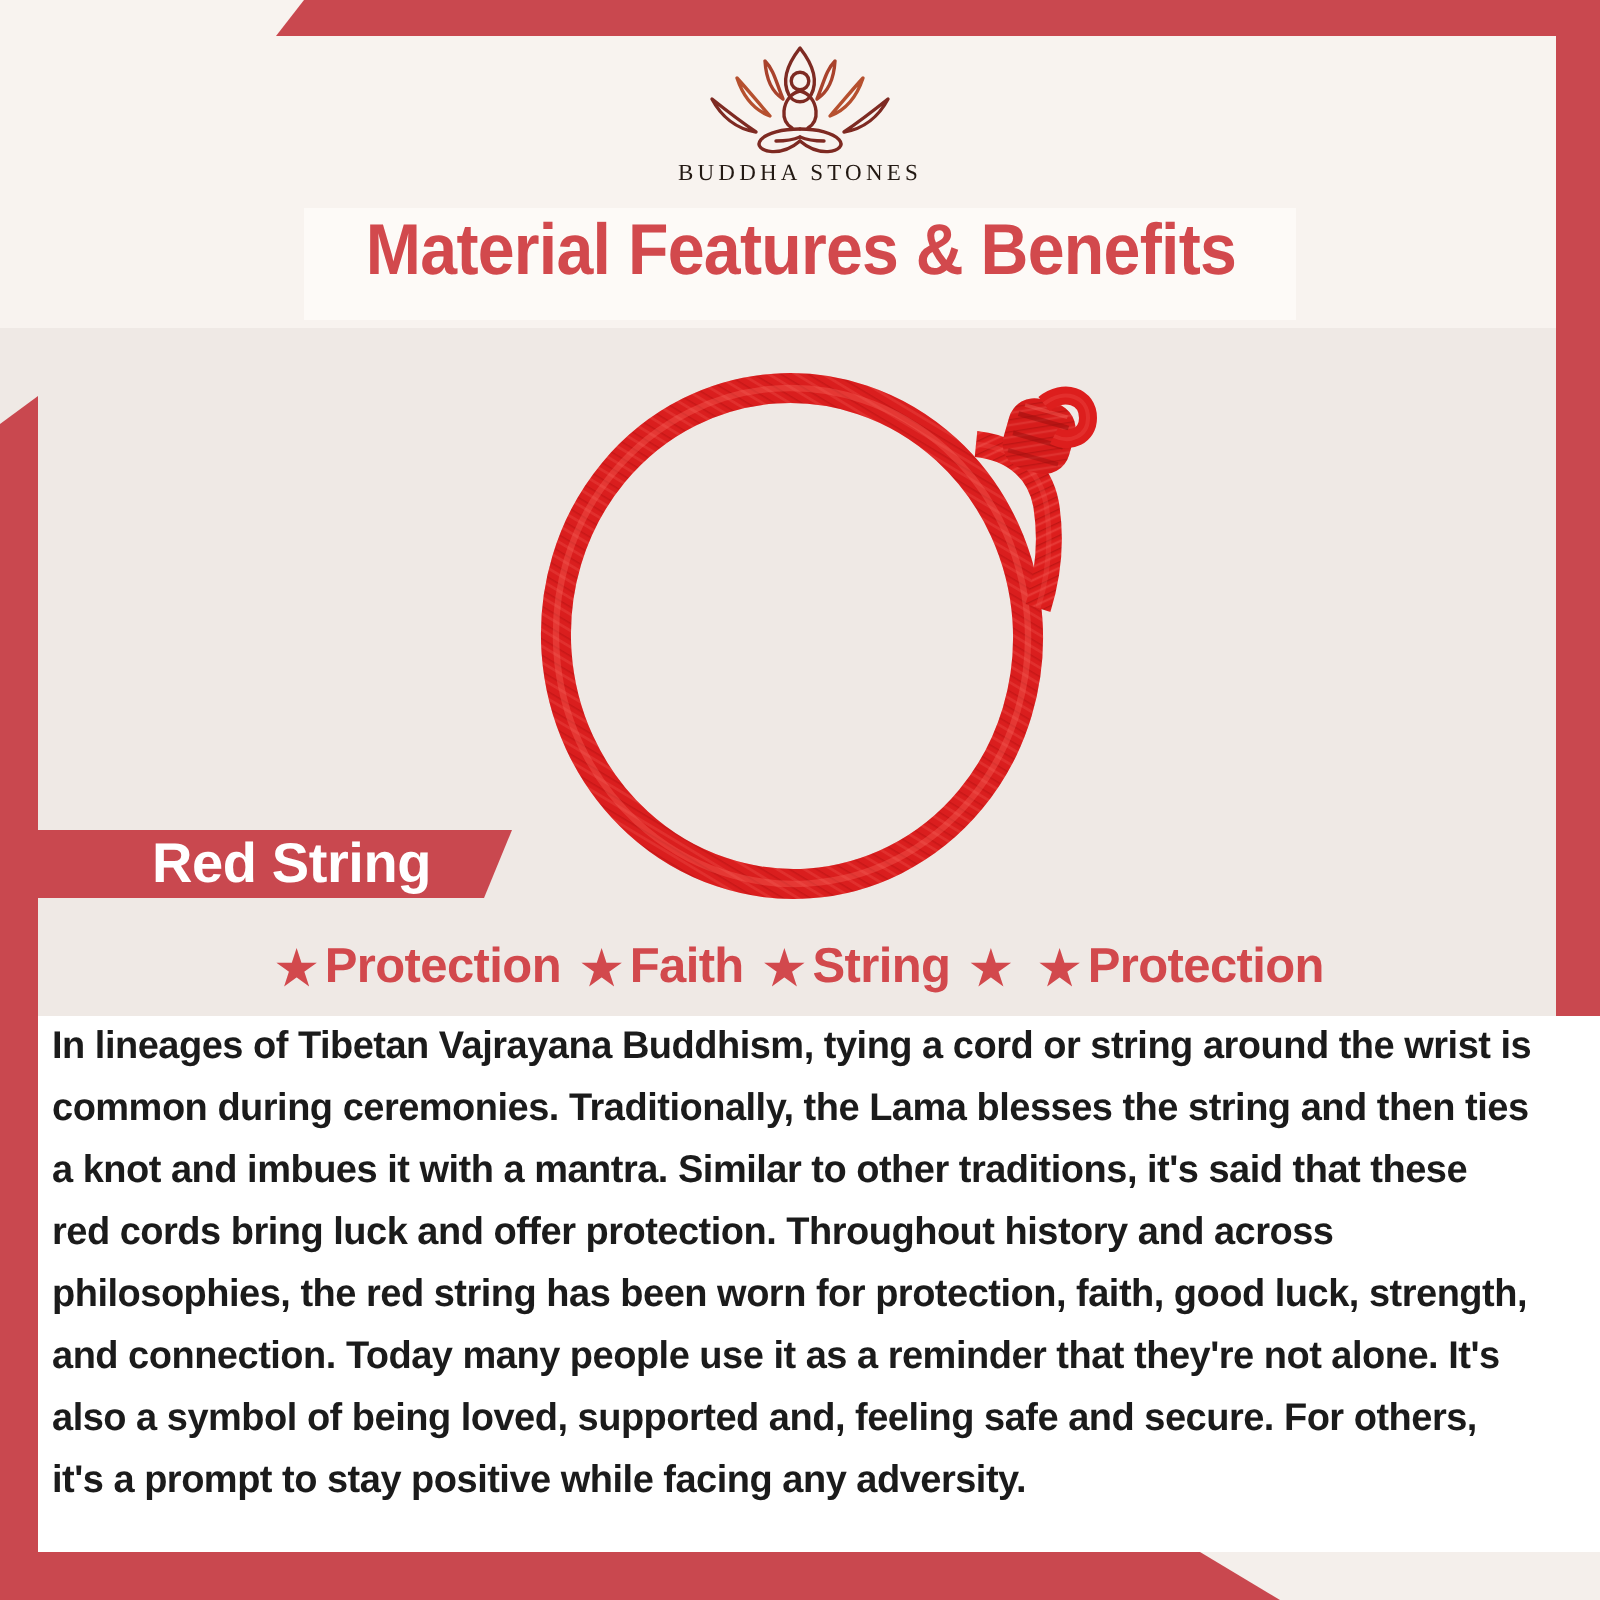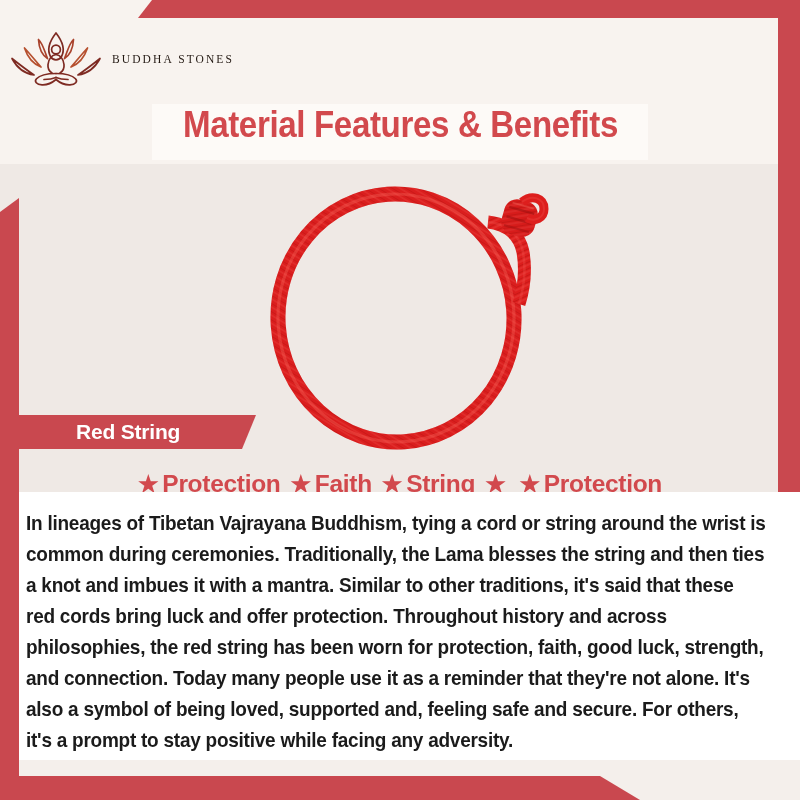--- a/index.html
+++ b/index.html
@@ -72,21 +72,21 @@
     clip-path: polygon(0 0, 600px 0, 640px 24px, 0 24px);
   }
 
   
   .logo-wrap {
     position: absolute;
     top: 18px; left: 0;
     width: 800px;
     height: 80px;
     display: flex;
-    flex-direction: row;
+    flex-direction: column;
     align-items: center;
     justify-content: flex-start;
   }
   .logo-mark { width: 112px; height: 62px; display: block; }
   .logo-word {
     margin-top: 1px;
     font-family: "Liberation Serif", serif;
     font-size: 11.5px;
     letter-spacing: 2.1px;
     color: #231913;
@@ -125,21 +125,21 @@
     left: 16px; top: 415px;
     width: 240px; height: 34px;
     background: #c9484f;
     clip-path: polygon(0 0, 240px 0, 226px 34px, 0 34px);
     display: flex;
     align-items: center;
   }
   .label-ribbon .label-text {
     margin-left: 60px;
     color: #ffffff;
-    font-size: 21px;
+    font-size: 28px;
     font-weight: 700;
     letter-spacing: -0.2px;
     white-space: nowrap;
   }
 
   
   .benefits {
     position: absolute;
     left: 22px; top: 464px;
     width: 756px; height: 40px;
@@ -161,24 +161,24 @@
   .benefit .star {
     font-size: 23px;
     line-height: 1;
     margin-right: 4px;
     color: #d2494d;
   }
 
   
   .desc-box {
     position: absolute;
-    left: 19px; top: 492px;
+    left: 19px; top: 508px;
     width: 781px; height: 268px;
     background: #ffffff;
-    padding: 16px 22px 0 7px;
+    padding: 0 22px 0 7px;
     box-sizing: border-box;
   }
   .desc-text {
     margin: 0;
     font-size: 19.3px;
     line-height: 31px;
     color: #1b1b1b;
     font-weight: 700;
     text-align: left;
     letter-spacing: -0.25px;

